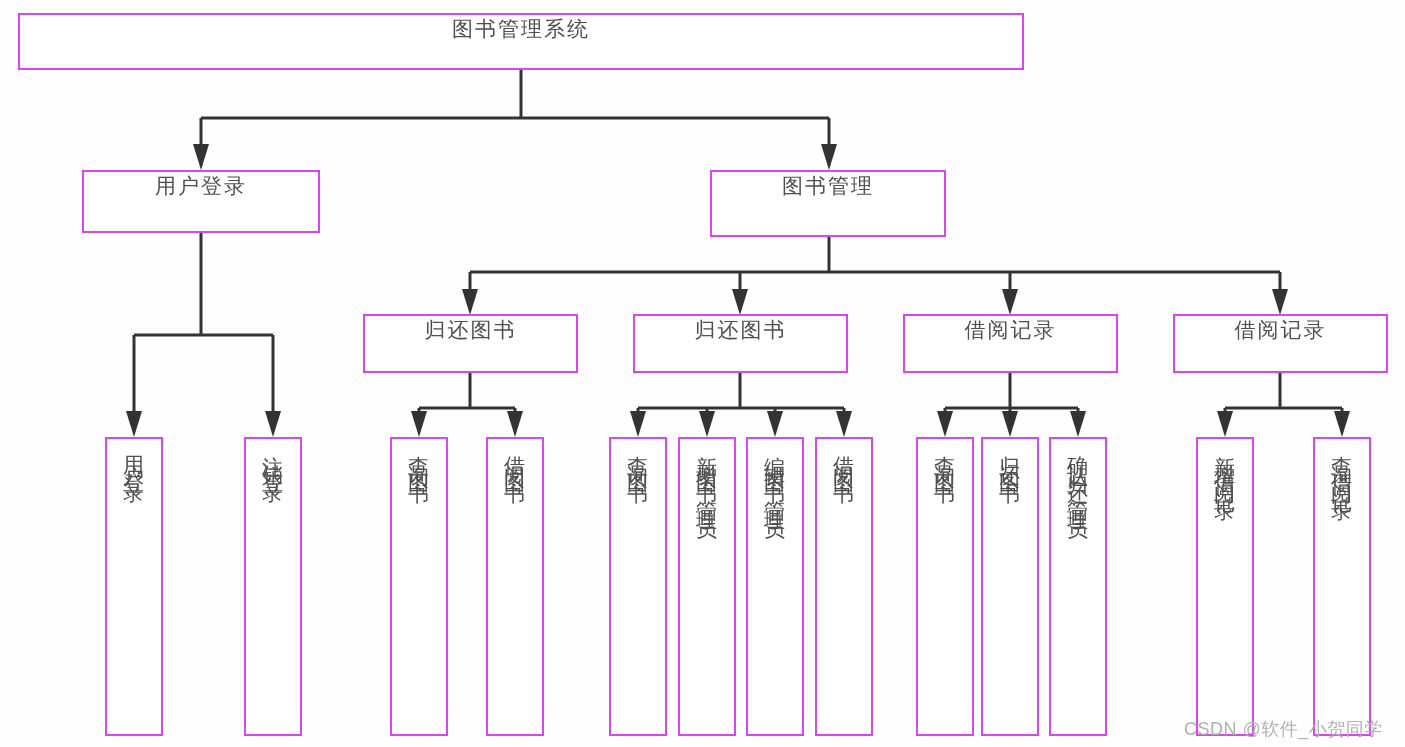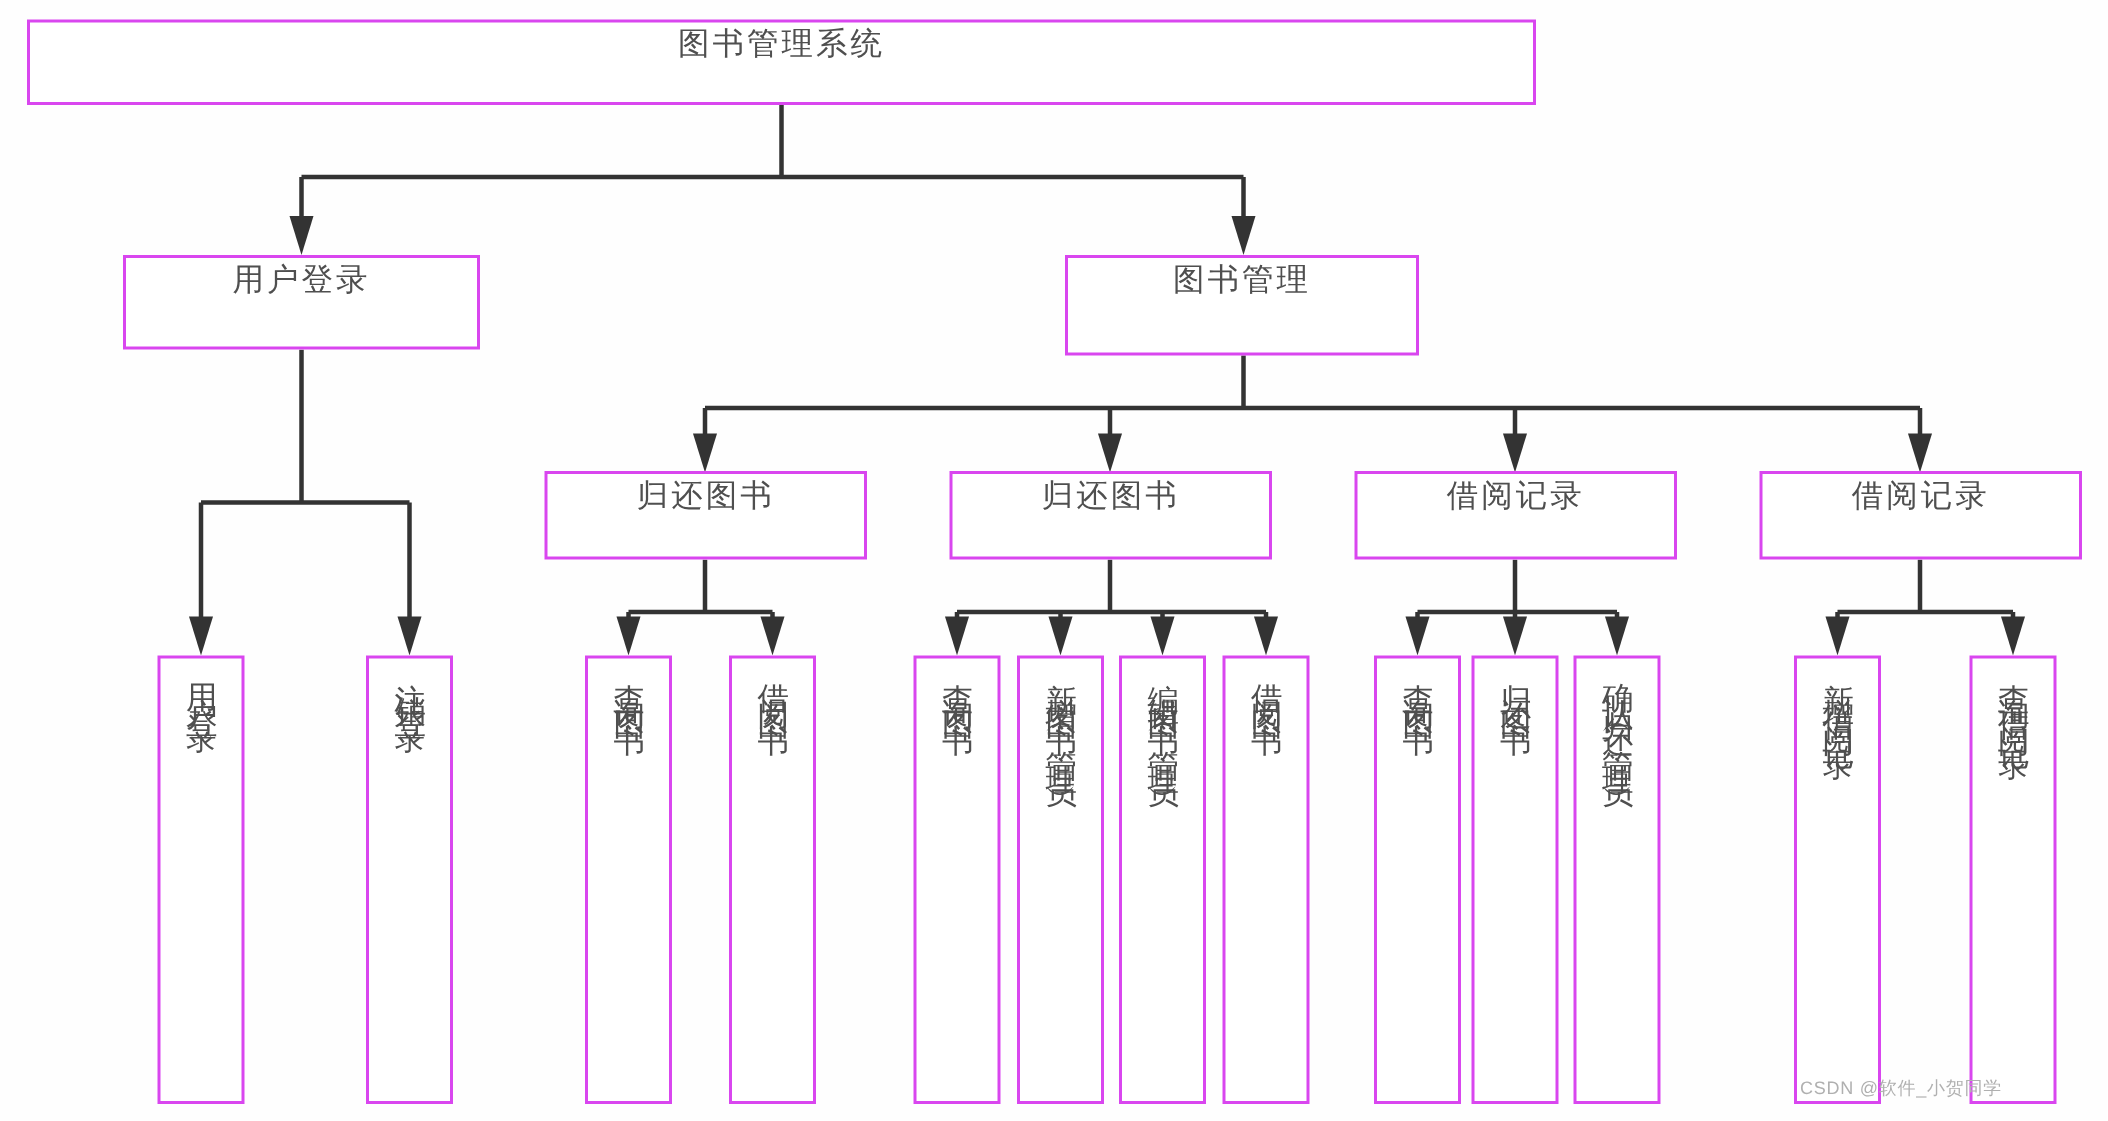--- a/index.html
+++ b/index.html
@@ -12,21 +12,21 @@
     position:absolute;box-sizing:border-box;border:2px solid #d946ef;background:#ffffff;
     display:flex;align-items:flex-start;justify-content:center;z-index:2;
   }
   .lbl{color:#4f4f4f;font-size:21px;letter-spacing:2px;white-space:nowrap;}
   .lbl-v{
     color:#4f4f4f;font-size:21px;line-height:1;
     writing-mode:vertical-rl;text-orientation:mixed;letter-spacing:9px;
   }
   .watermark{
     position:absolute;left:1184px;top:717px;z-index:10;
-    color:#b0b0b0;font-size:12px;letter-spacing:0.5px;white-space:nowrap;margin-left:16px;
+    color:#b0b0b0;font-size:18px;letter-spacing:0.5px;white-space:nowrap;
   }
 </style>
 </head>
 <body>
 
 <div class="canvas">
 
   <svg class="connectors" width="1405" height="747">
     <g stroke="#333333" stroke-width="3" fill="none">
 

